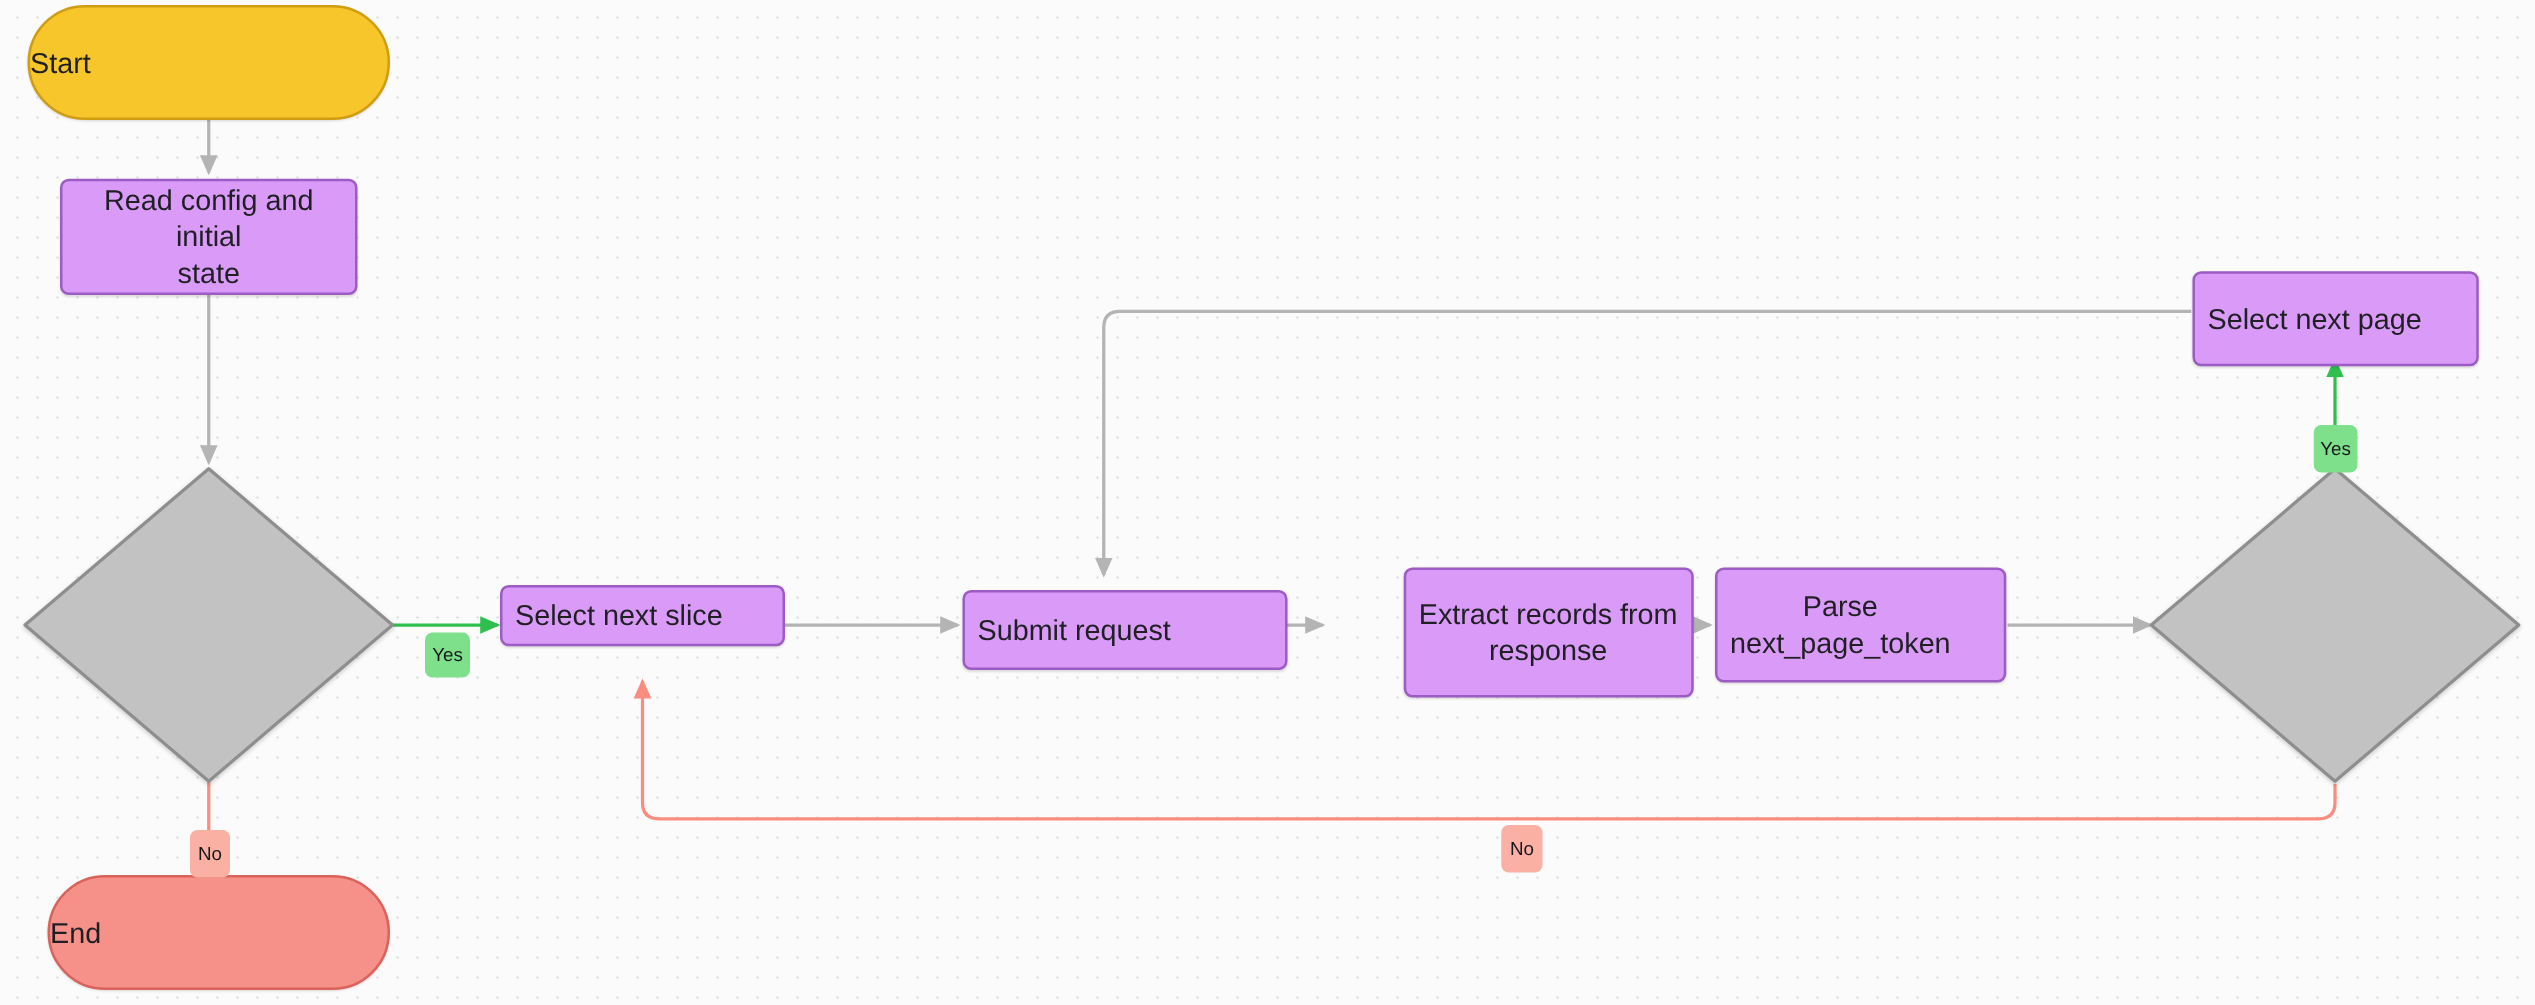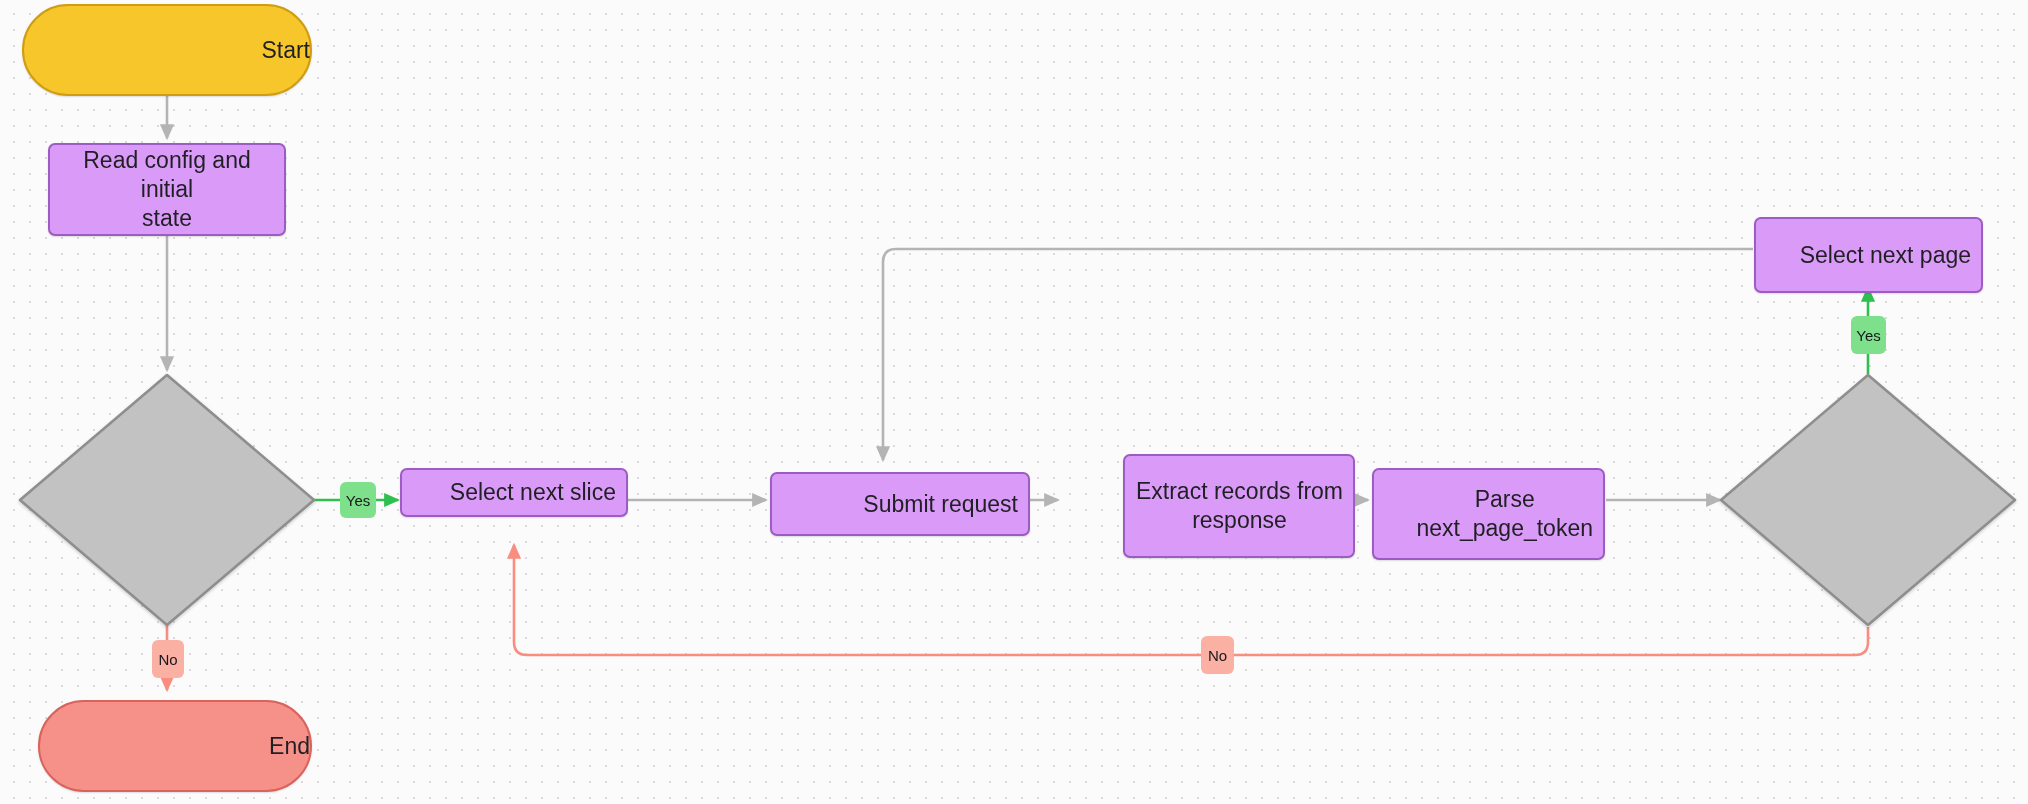--- a/index.html
+++ b/index.html
@@ -23,21 +23,21 @@
     left: 0; top: 0;
     width: 2028px;
     height: 804px;
     pointer-events: none;
   }
   .node {
     position: absolute;
     box-sizing: border-box;
     display: flex;
     align-items: center;
-    justify-content: flex-end;
+    justify-content: flex-start;
     text-align: center;
     color: #1f1f24;
     line-height: 1.25;
     white-space: pre-line;
   }
   .node-proc {
     background: #d99bf7;
     border: 2.4px solid #9d5bc4;
     border-radius: 7px;
     font-size: 23px;
@@ -74,20 +74,21 @@
   .edge-label {
     position: absolute;
     box-sizing: border-box;
     display: flex;
     align-items: center;
     justify-content: center;
     font-size: 15px;
     color: #17171b;
     border-radius: 6px;
     z-index: 5;
+    margin-top: 24px;
   }
   .edge-label-yes {
     background: #7ee08b;
   }
   .edge-label-no {
     background: #fab0a3;
   }
 </style>
 </head>
 <body>
@@ -160,21 +161,21 @@
 
   <div class="node node-proc" style="left:770px; top:472px; width:260px; height:64px;">
     <span>Submit request</span>
   </div>
 
   <div class="node node-proc" style="left:1123px; top:454px; width:232px; height:104px;">
     <span>Extract records from
 response</span>
   </div>
 
-  <div class="node node-proc" style="left:1372px; top:454px; width:233px; height:92px;margin-top:14px;">
+  <div class="node node-proc" style="left:1372px; top:454px; width:233px; height:92px;">
     <span>Parse
 next_page_token</span>
   </div>
 
 
   <div class="node node-proc" style="left:1754px; top:217px; width:229px; height:76px;">
     <span>Select next page</span>
   </div>
 
   <div class="edge-label edge-label-yes" style="left:340px; top:482px; width:36px; height:36px;">

